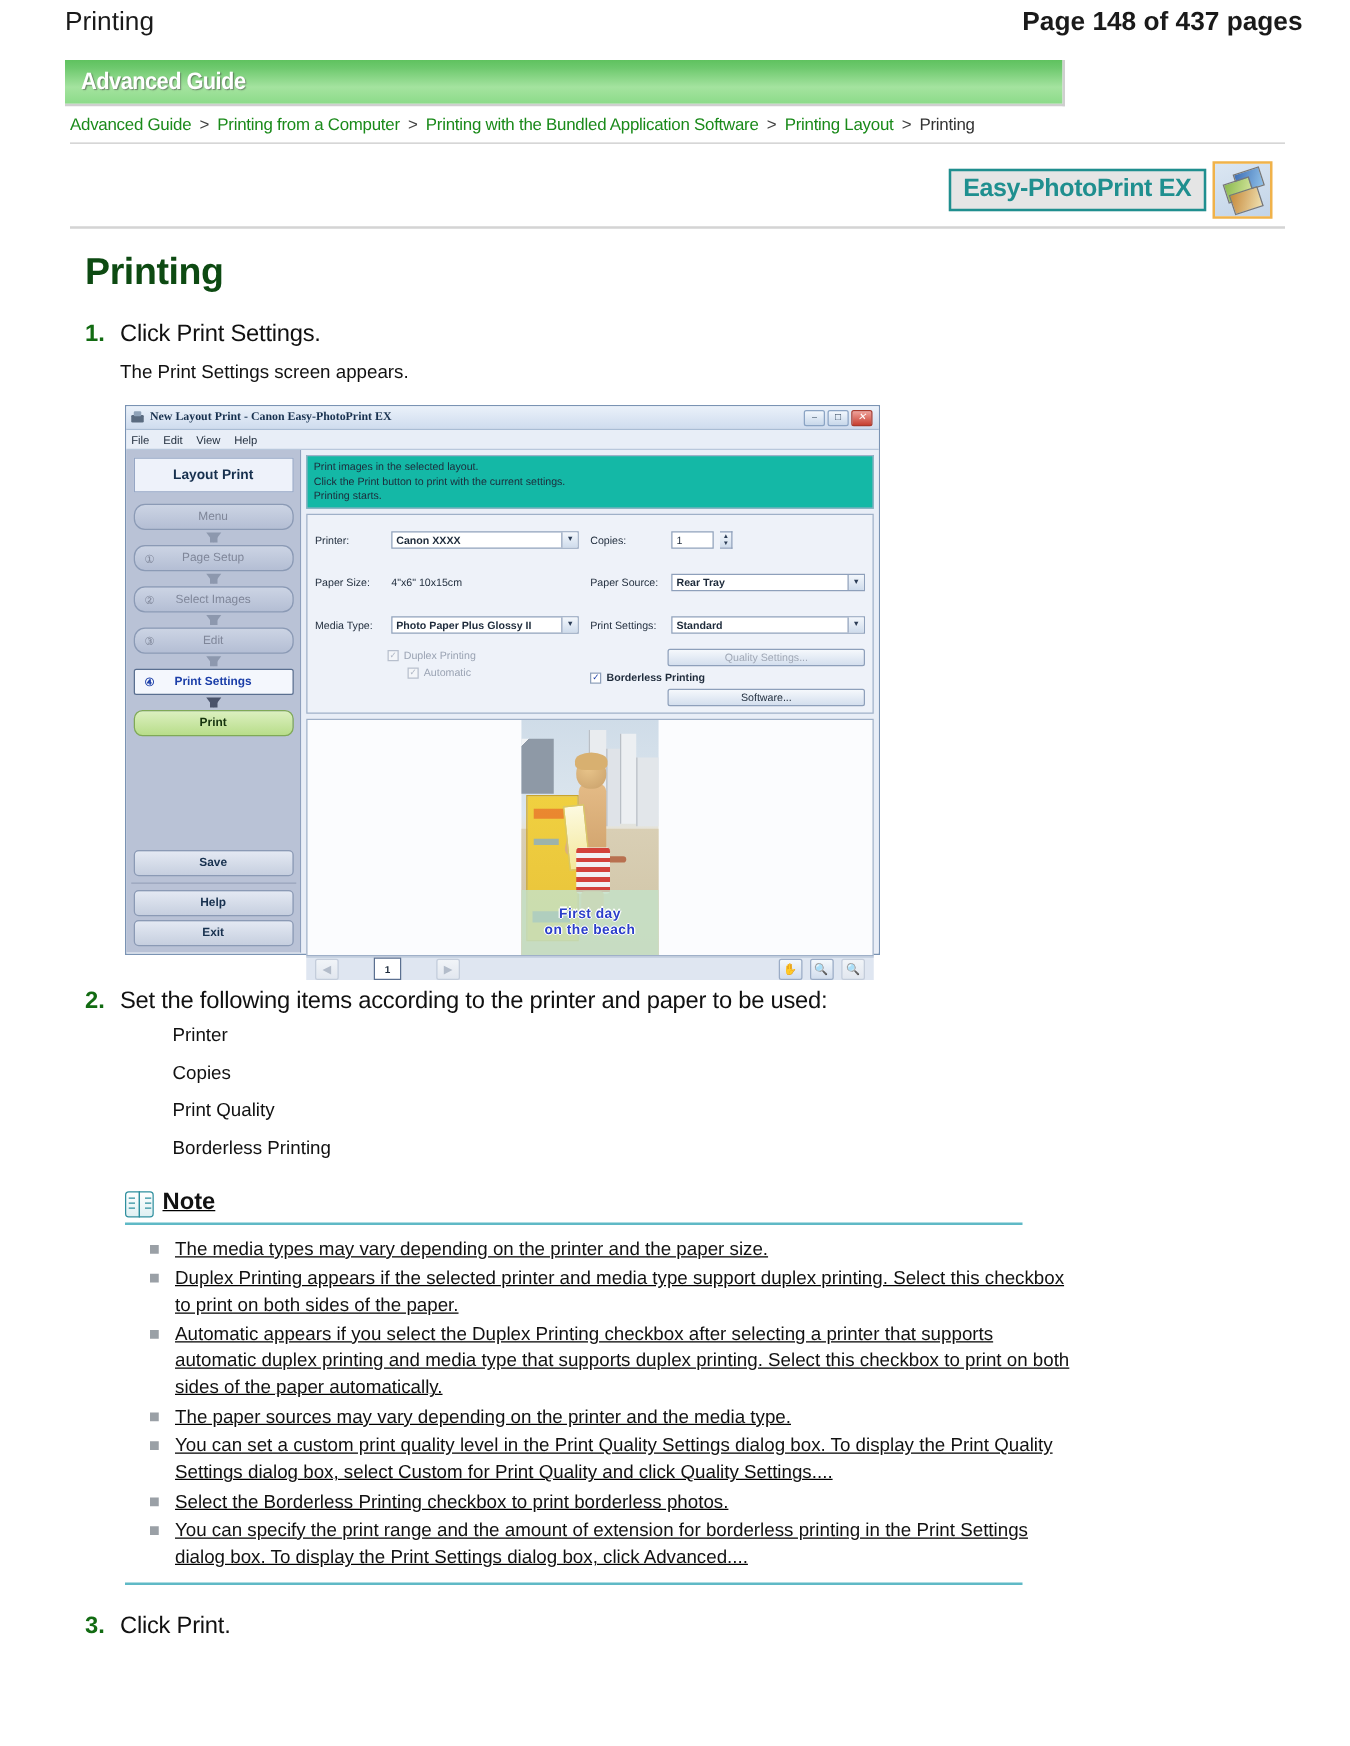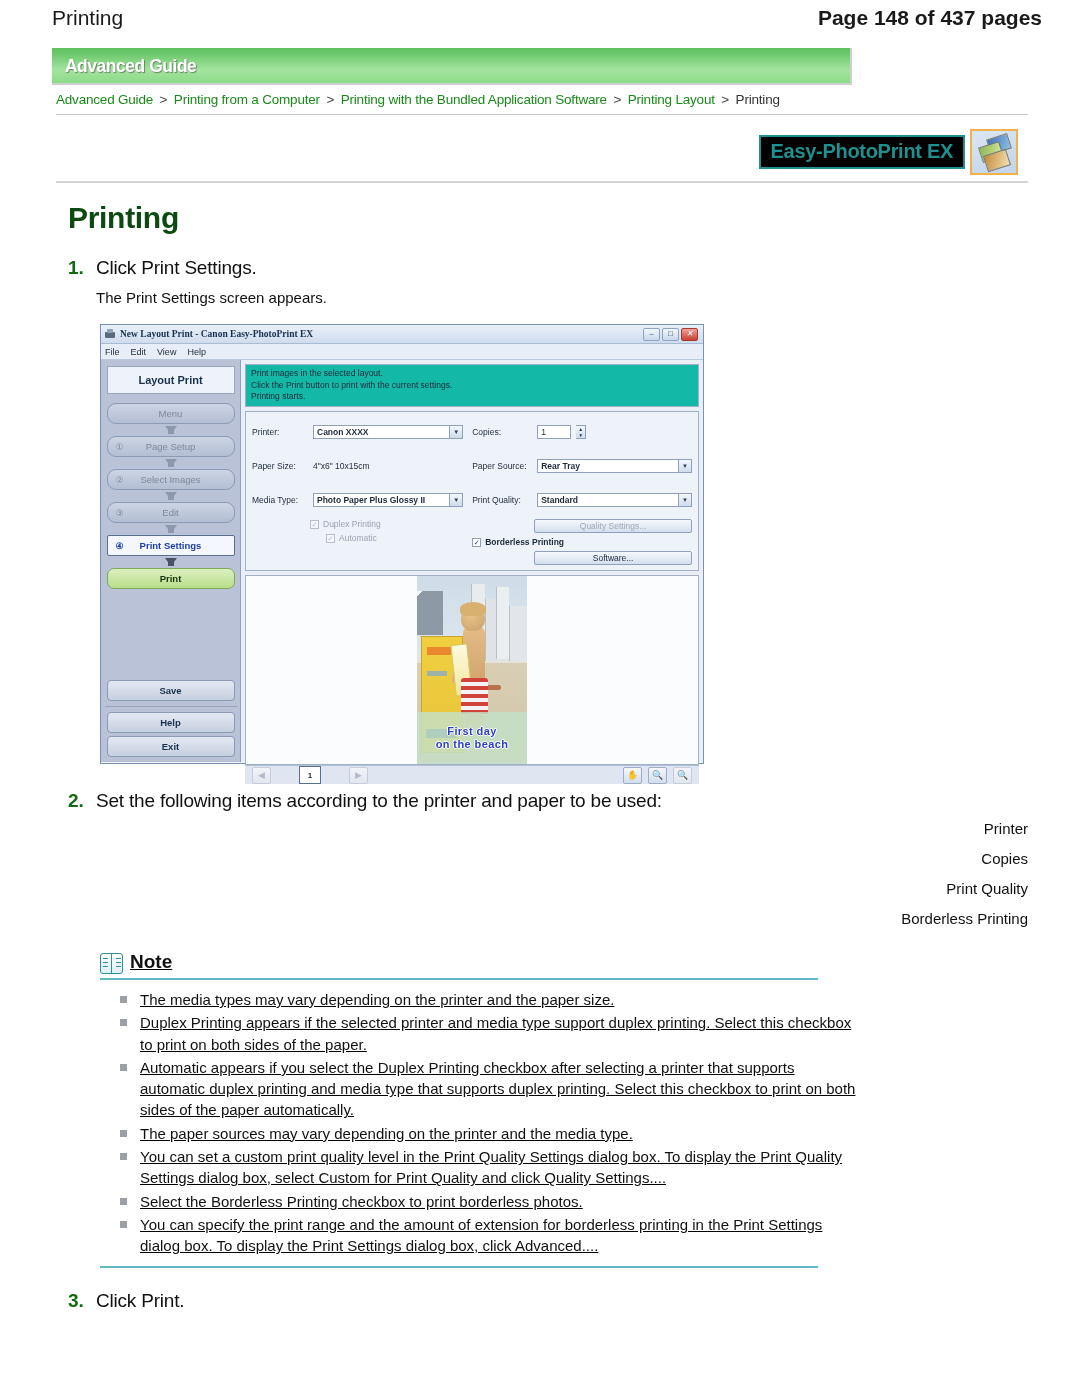--- a/index.html
+++ b/index.html
@@ -50,21 +50,21 @@
   .rule2 { height:2px; background:#d4d4d4; margin:6px 52px 0 56px; }
 
   
   .logo-row {
     display:flex; justify-content:flex-end; align-items:center;
     padding:14px 62px 0 0; gap:5px;
   }
   .logo-box {
     border:2px solid #1f8f8f; color:#1f8f8f;
     font-size:20px; font-weight:bold; letter-spacing:-0.3px;
-    padding:3px 10px 4px 10px; background:#000000;
+    padding:3px 10px 4px 10px; background:#e5e5e5;
   }
   .logo-icon {
     width:44px; height:42px; border:2px solid #f0b24a;
     background:linear-gradient(160deg,#dbe6f2,#c2d4e8);
     position:relative; overflow:hidden;
   }
   .logo-icon i { position:absolute; display:block; border:1px solid #777; }
   .logo-icon .ph1 { width:20px;height:14px; left:16px; top:5px;  background:linear-gradient(120deg,#3f6fb5,#8fc0e8); transform:rotate(-18deg); }
   .logo-icon .ph2 { width:20px;height:14px; left:8px;  top:13px; background:linear-gradient(120deg,#8ab84e,#d8e8a0); transform:rotate(-18deg); }
   .logo-icon .ph3 { width:22px;height:15px; left:13px; top:21px; background:linear-gradient(120deg,#c78a3c,#efe0b0); transform:rotate(-18deg); }
@@ -73,21 +73,21 @@
   .content { padding:0 52px 0 64px; }
   h1.doc-title {
     font-size:30px; color:#0d4a12; font-weight:bold;
     margin:18px 0 22px 4px; letter-spacing:-0.3px;
   }
   .step { display:flex; align-items:flex-start; margin:0 0 4px 4px; }
   .step-num { color:#126b12; font-weight:bold; font-size:19px; width:28px; flex:0 0 28px; }
   .step-text { font-size:19px; color:#111; letter-spacing:-0.2px; }
   .step-sub { font-size:15px; color:#111; margin:10px 0 0 32px; }
 
-  .item-list { margin:8px 0 0 34px;text-align:right; }
+  .item-list { margin:8px 0 0 34px; }
   .item-list li { list-style:none; font-size:15px; color:#111; margin-bottom:13px; }
 
   
   .shot {
     width:604px; height:440px; margin:18px 0 0 36px;
     border:1px solid #7a93b3;
     background:#eef2f8;
     position:relative; box-sizing:border-box;
     font-size:9px; color:#1d2a3a;
   }
@@ -446,21 +446,21 @@
               </div>
             </div>
             <div class="srow">
               <div class="slabel w2">Paper Source:</div>
               <div class="ddown">
                 <span>Rear Tray</span>
                 <span class="cap">▼</span>
               </div>
             </div>
             <div class="srow">
-              <div class="slabel w2">Print Quality:</div>
+              <div class="slabel w2">Print Settings:</div>
               <div class="ddown">
                 <span>Standard</span>
                 <span class="cap">▼</span>
               </div>
             </div>
             <div class="btn-sm dim" style="margin-left:62px">
               <span>Quality Settings...</span>
             </div>
             <div class="cbrow">
               <span class="cbox">✓</span>

